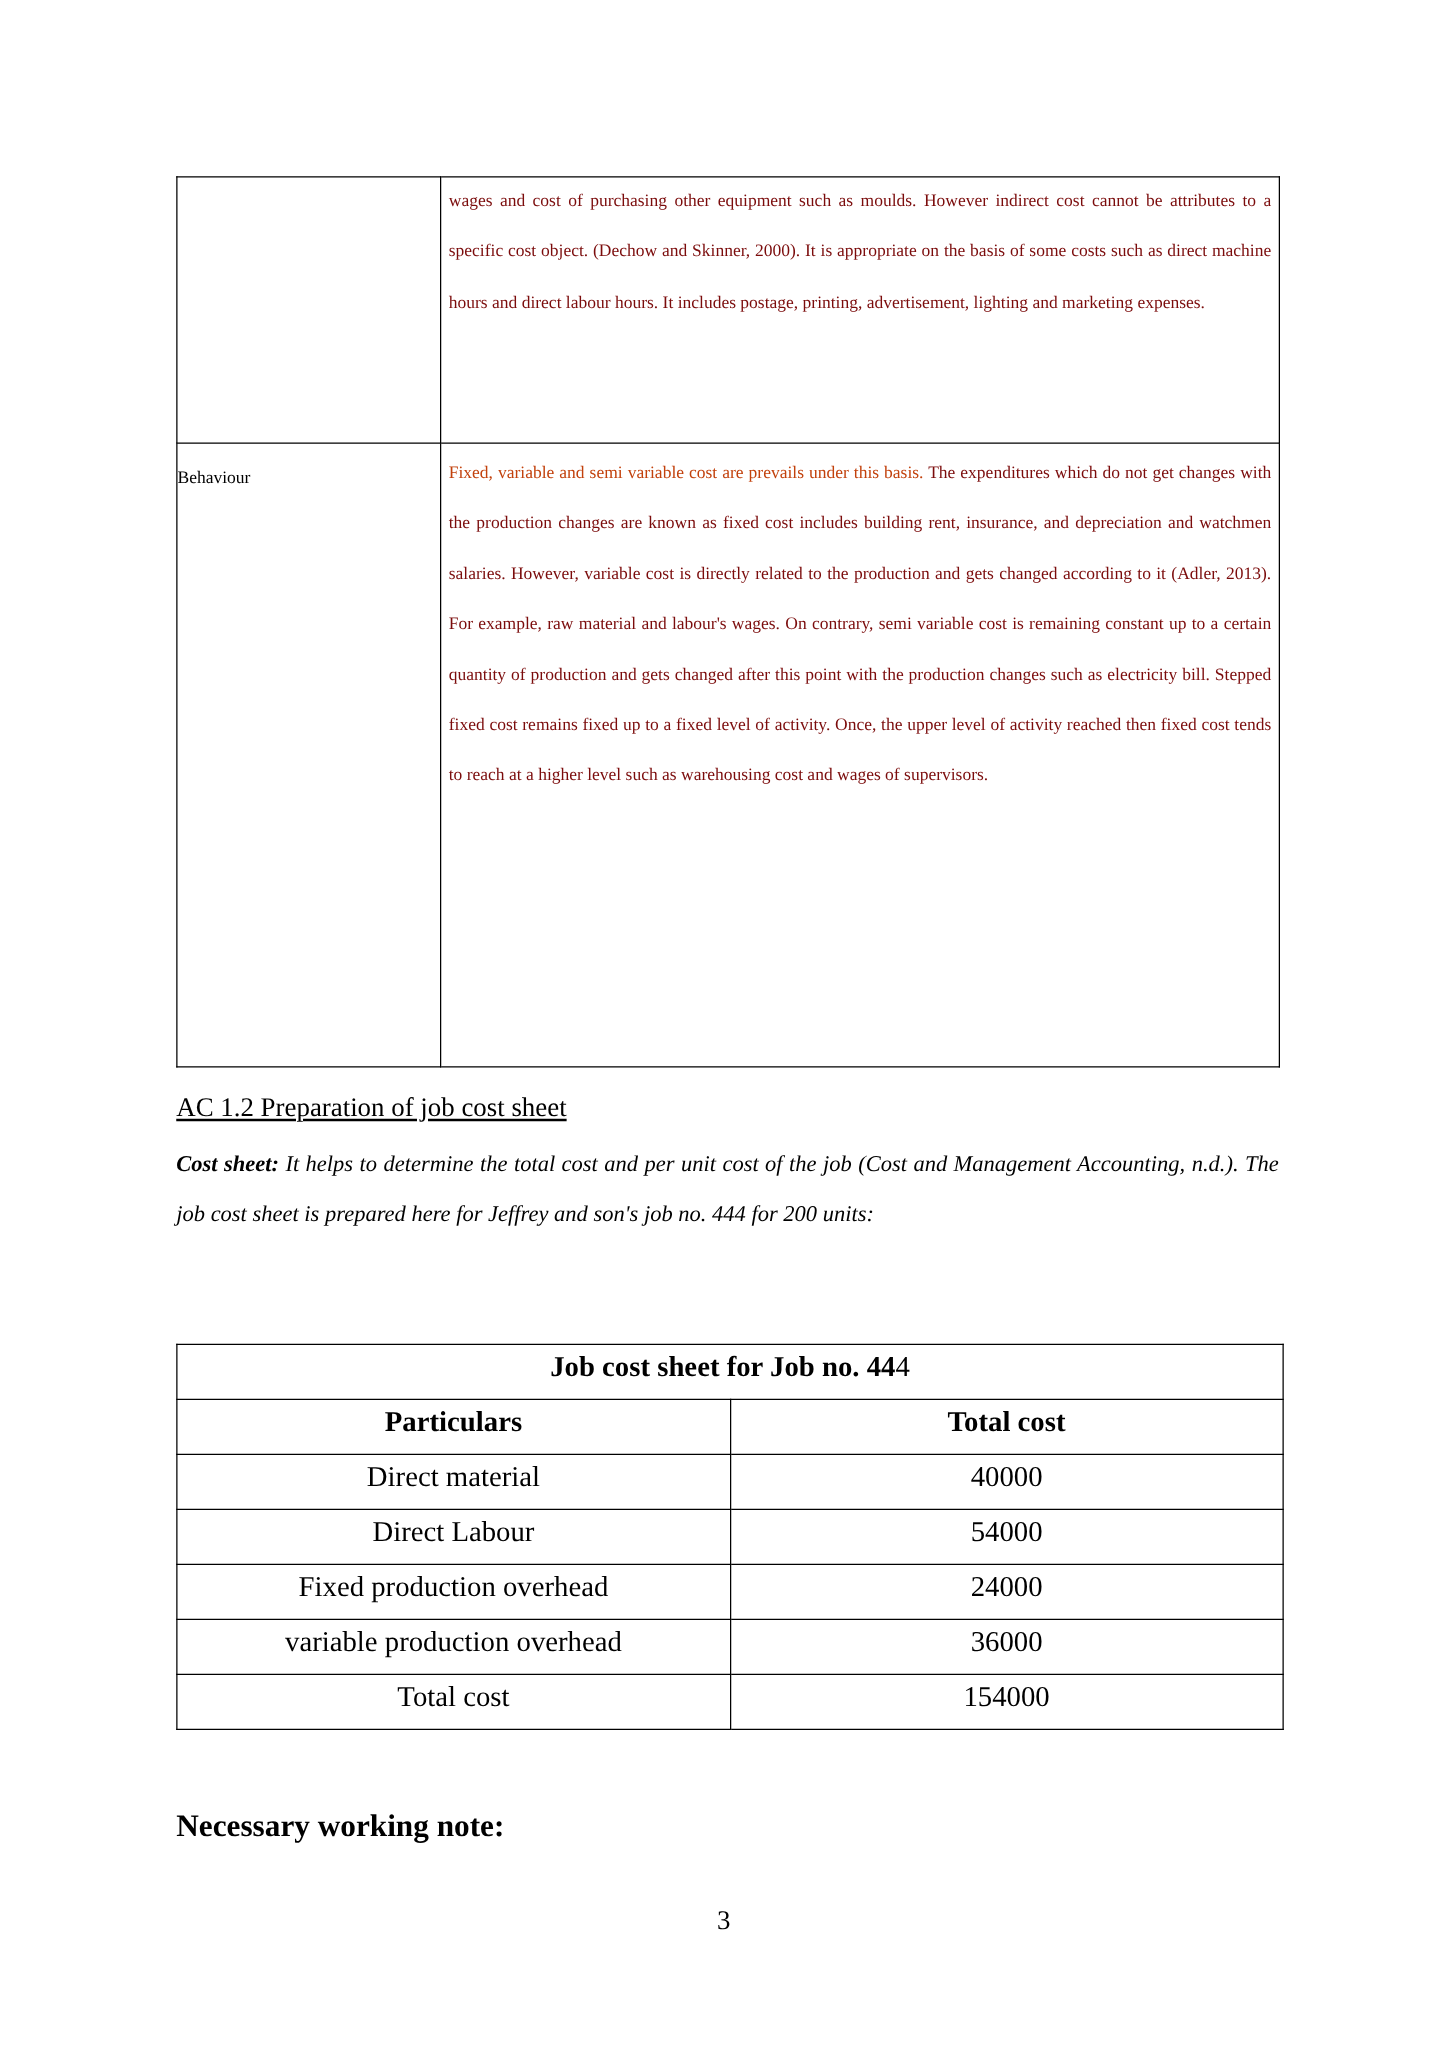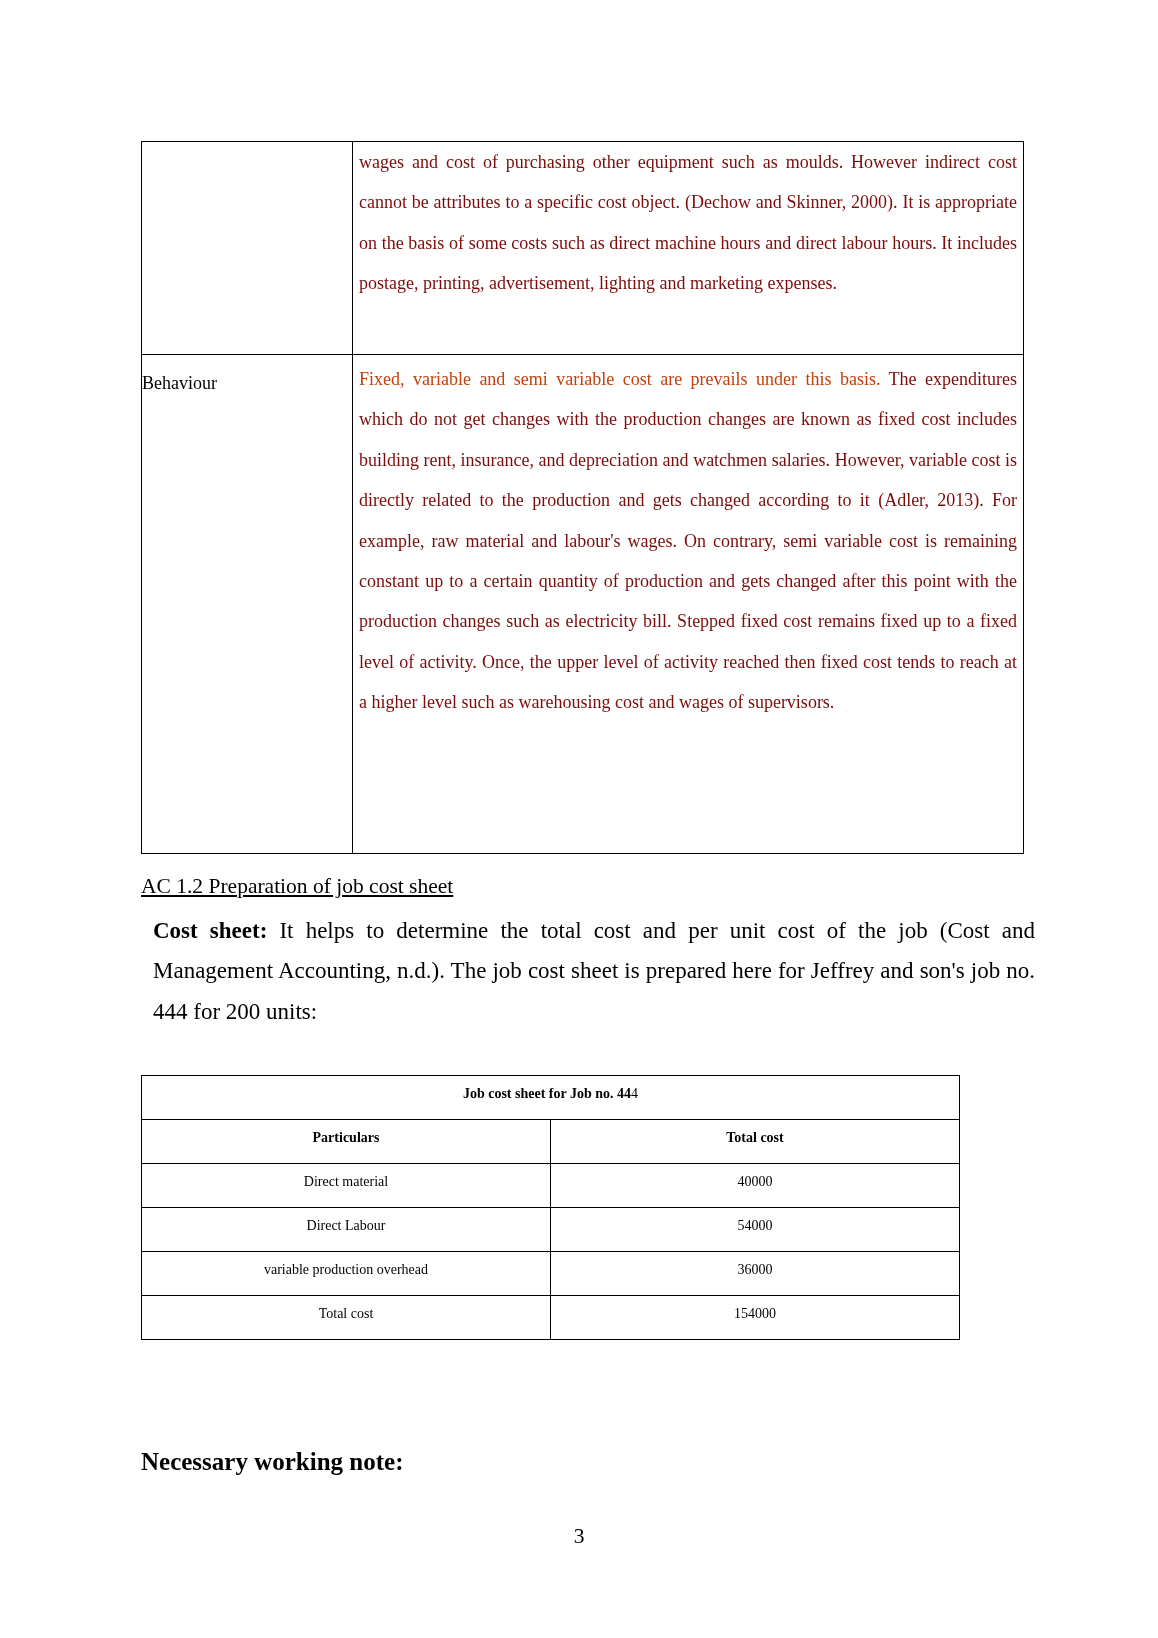--- a/index.html
+++ b/index.html
@@ -6,48 +6,48 @@
     body {
       width: 1158px; height: 1638px; position: relative; overflow: hidden;
       font-family: "Liberation Serif", serif; color: #000000;
     }
     .page { position: absolute; left: 0; top: 0; width: 1158px; height: 1638px; }
 
     
     .basis-table {
       position: absolute; left: 141px; top: 141px; width: 883px;
       border-collapse: collapse; table-layout: fixed;
-      font-size: 18px; line-height: 40.4px;
+      font-size: 14px; line-height: 40.4px;
     }
     .basis-table td { border: 1.5px solid #000; vertical-align: top; padding: 0; }
     .basis-table td.col-left { width: 210px; text-align: left; }
     .basis-table td.col-right { padding: 0 6px 0 6px; text-align: justify; }
     .basis-table td.col-right .para { display: block; }
     .cell-a { height: 212px; }
     .cell-b { height: 494px; padding-top: 4px !important; }
     .red { color: #7b0c0c; }
     .black { color: #c2410c; }
     .basis-label { padding-top: 4px; display: block; }
 
     
     .section-heading {
       position: absolute; left: 141px; top: 871px;
       font-size: 21.5px; text-decoration: underline; line-height: 30px;
     }
     .body-para {
-      position: absolute; left: 153px; top: 911px; width: 882px;
-      font-size: 23px; line-height: 40.4px; text-align: justify;
+      position: absolute; left: 141px; top: 911px; width: 882px;
+      font-size: 18px; line-height: 40.4px; text-align: justify; font-style: italic;
     }
     .body-para b { font-weight: bold; }
 
     
     .job-table {
-      position: absolute; left: 141px; top: 1075px; width: 819px;
+      position: absolute; left: 141px; top: 1075px; width: 886px;
       border-collapse: collapse; table-layout: fixed;
-      font-size: 14px;
+      font-size: 23px;
     }
     .job-table td, .job-table th {
       border: 1.5px solid #000; height: 40px; padding: 0; text-align: center;
       vertical-align: top; line-height: 30px; padding-top: 3px;
     }
     .job-table th { font-weight: bold; }
     .job-table .col-part { width: 592px; margin-top: 26px; }
     .title-cell { font-weight: bold; }
     .title-cell .nb { font-weight: normal; }
 
@@ -104,20 +104,24 @@
     </tr>
     <tr>
       <td>Direct material</td>
       <td>40000</td>
     </tr>
     <tr>
       <td>Direct Labour</td>
       <td>54000</td>
     </tr>
     <tr>
+      <td>Fixed production overhead</td>
+      <td>24000</td>
+    </tr>
+    <tr>
       <td>variable production overhead</td>
       <td>36000</td>
     </tr>
     <tr>
       <td>Total cost</td>
       <td>154000</td>
     </tr>
   </tbody>
     </table>
 

